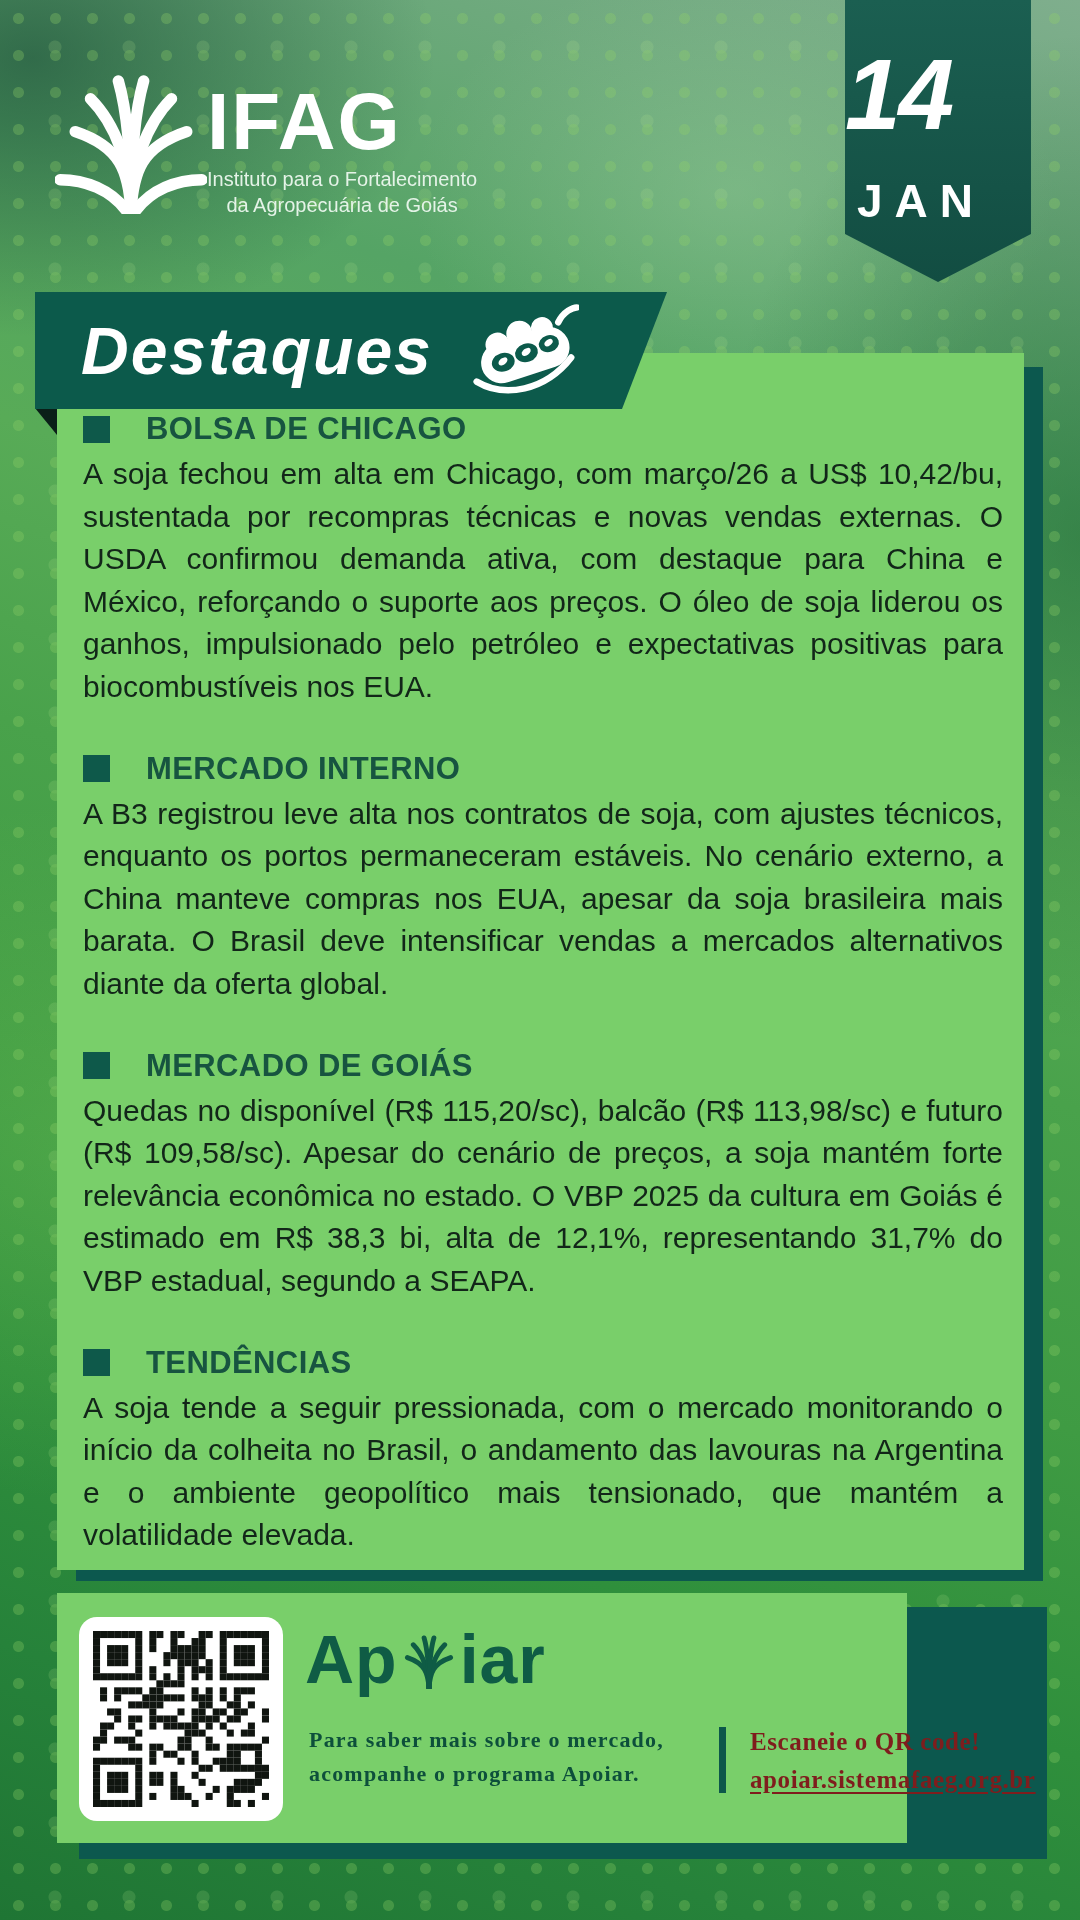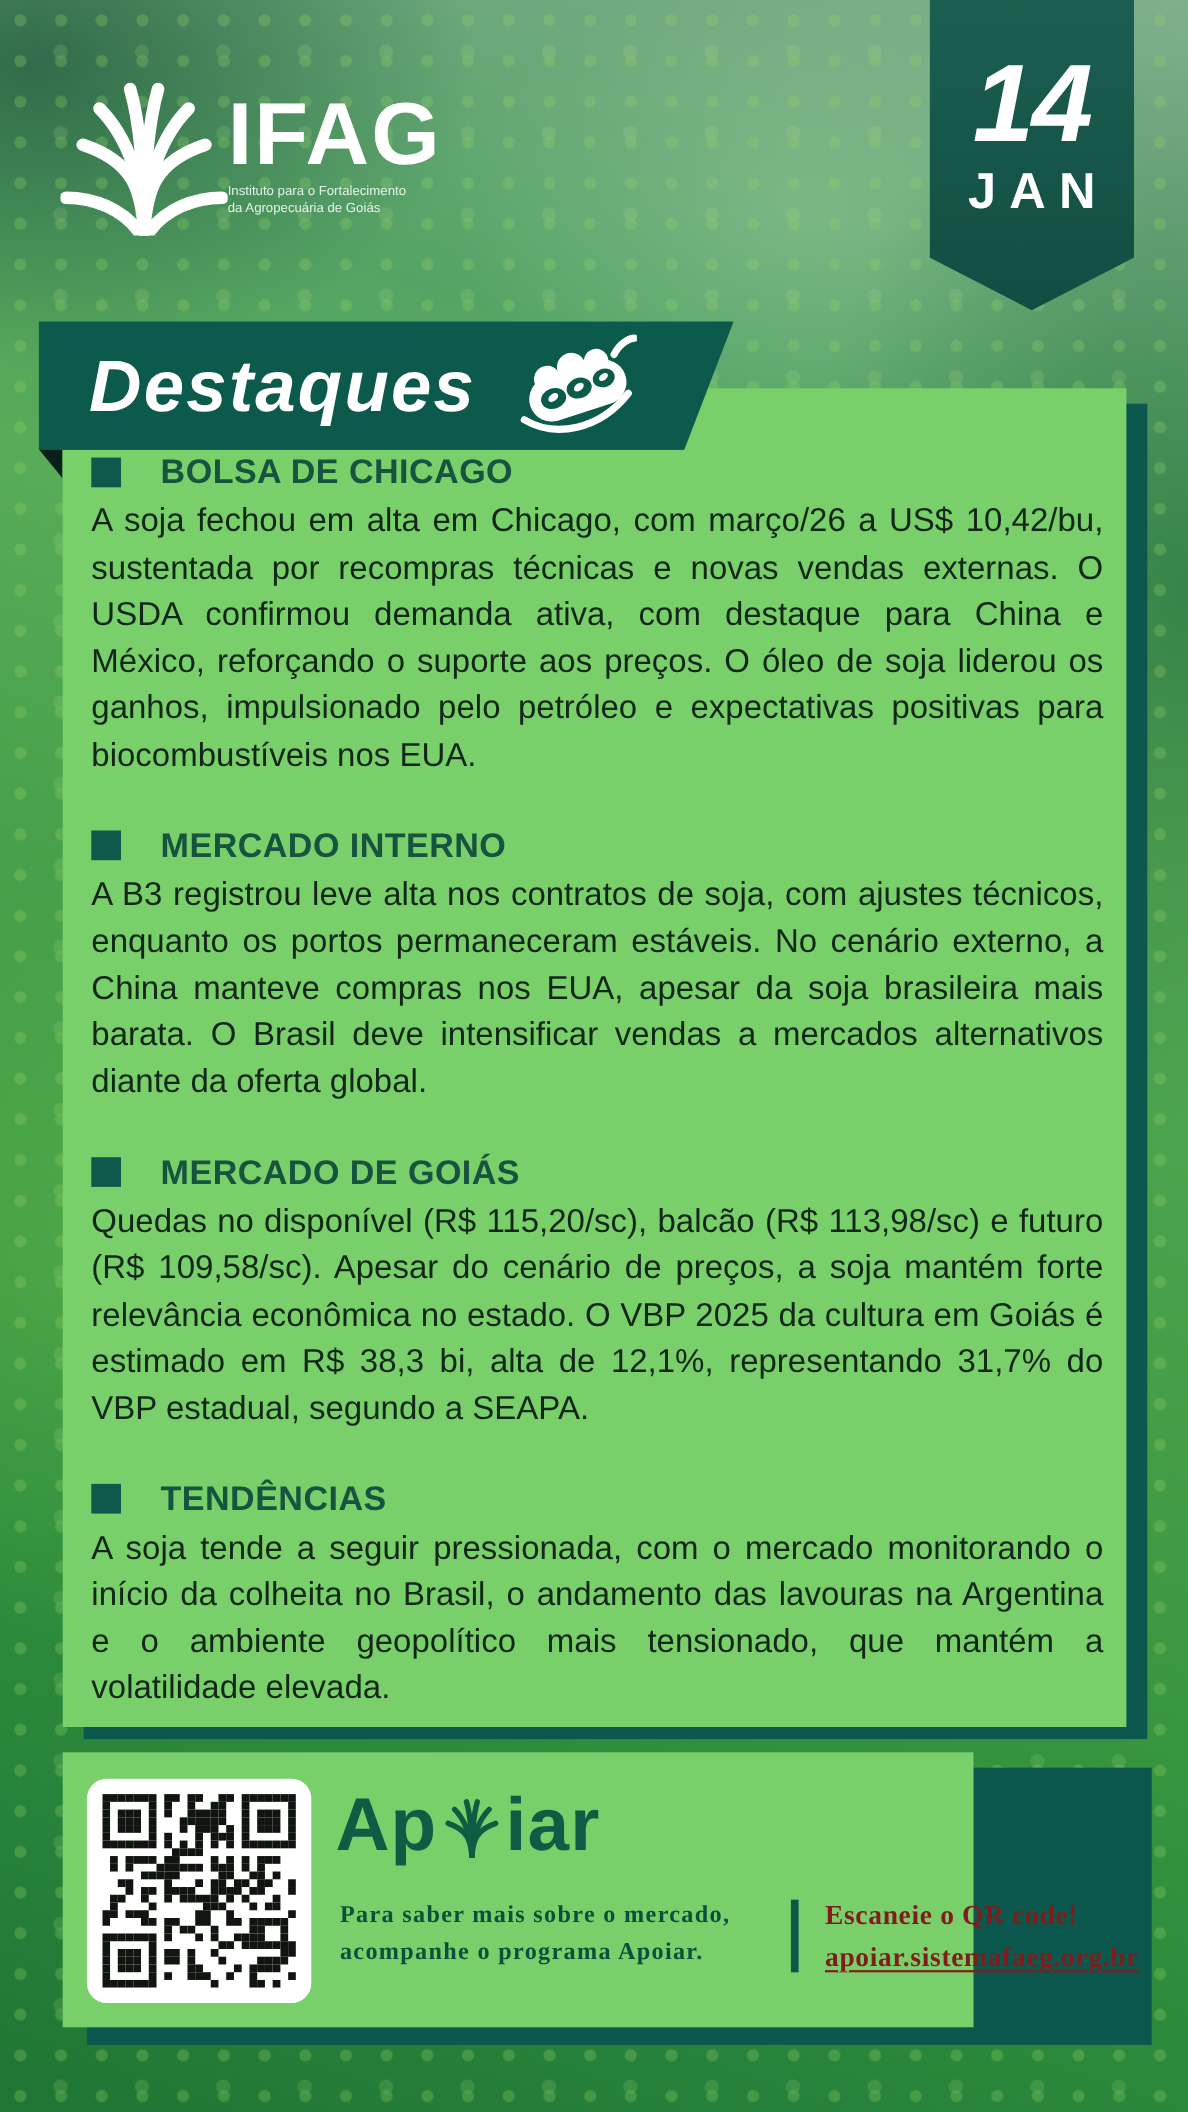--- a/index.html
+++ b/index.html
@@ -19,26 +19,26 @@
       radial-gradient(circle, rgba(146,210,104,.55) 5px, transparent 6px),
       radial-gradient(circle, rgba(180,228,140,.30) 6px, transparent 7px);
     background-size:37px 37px, 74px 74px;
     background-position:0 0, 18px 10px;
   }
   
   .logo{position:absolute;left:55px;top:72px;z-index:3;display:flex;color:#fff;}
   .logo svg{width:152px;height:142px;}
   .logo-text{padding-top:16px;}
   .brand{font-size:80px;font-weight:800;line-height:.85;letter-spacing:2px;color:#fff;}
-  .brand-sub{margin-top:10px;font-size:12px;line-height:1.32;color:#e4f3e7;font-weight:400;}
+  .brand-sub{margin-top:10px;font-size:20px;line-height:1.32;color:#e4f3e7;font-weight:400;text-align:center;}
   .ribbon{
     position:absolute;left:845px;top:0;width:186px;height:282px;z-index:3;
     background:linear-gradient(180deg,#1b5f51 0%,#124d42 100%);
     clip-path:polygon(0 0,100% 0,100% 83%,50% 100%,0 83%);
-    display:flex;flex-direction:column;align-items:center;color:#fff;
+    display:flex;flex-direction:column;align-items:flex-start;color:#fff;gap:28px;
   }
   .day{margin-top:44px;font-size:100px;line-height:1;font-weight:900;font-style:italic;letter-spacing:-2px;}
   .month{margin-top:2px;font-size:46px;font-weight:700;letter-spacing:12px;padding-left:12px;}
   
   .banner{
     position:absolute;left:35px;top:292px;width:632px;height:117px;z-index:4;
     background:#0c5a4b;clip-path:polygon(0 0,100% 0,calc(100% - 45px) 100%,0 100%);
     display:flex;align-items:center;gap:34px;padding-left:46px;box-sizing:border-box;
   }
   .banner-title{font-size:66px;font-weight:800;font-style:italic;color:#fff;letter-spacing:2px;}
@@ -51,21 +51,21 @@
     position:absolute;left:57px;top:353px;width:967px;height:1217px;background:#79cf6a;z-index:3;
     box-sizing:border-box;padding:58px 21px 0 26px;overflow:hidden;
   }
   .section + .section{margin-top:42px;}
   .sec-head{display:flex;align-items:center;gap:36px;margin-bottom:6px;}
   .bullet{width:27px;height:27px;background:#0e594a;flex:0 0 auto;}
   .sec-title{font-size:31px;font-weight:800;color:#175440;letter-spacing:.4px;}
   .sec-body{font-size:30px;line-height:1.42;color:#122619;text-align:justify;margin:0;}
   
   .foot-shadow{position:absolute;left:79px;top:1607px;width:968px;height:252px;background:#0c584e;z-index:2;}
-  .foot{position:absolute;left:57px;top:1593px;width:828px;height:250px;background:#79cf6a;z-index:3;}
+  .foot{position:absolute;left:57px;top:1593px;width:828px;height:250px;background:#79cf6a;z-index:3;padding-left:22px;}
   .qr-tile{position:absolute;left:22px;top:24px;width:204px;height:204px;background:#fff;border-radius:18px;
            display:flex;align-items:center;justify-content:center;}
   .qr-tile svg{width:176px;height:176px;fill:#101510;}
   .wordmark{position:absolute;left:248px;top:32px;display:flex;align-items:center;color:#0f5c45;}
   .wordmark .wm{font-size:68px;font-weight:800;letter-spacing:1px;line-height:1;}
   .wordmark svg{width:60px;height:54px;margin:6px 1px 0 1px;}
   .foot-row{position:absolute;left:252px;top:130px;display:flex;align-items:flex-start;font-family:Liberation Serif, serif;}
   .promo{width:392px;font-size:22px;font-weight:800;letter-spacing:1.2px;line-height:1.55;color:#0d4f3b;}
   .vbar{width:7px;height:66px;background:#0d574a;margin:4px 24px 0 18px;flex:0 0 auto;}
   .scan{font-size:25px;font-weight:800;letter-spacing:.6px;line-height:1.5;color:#7f1d1d;}

